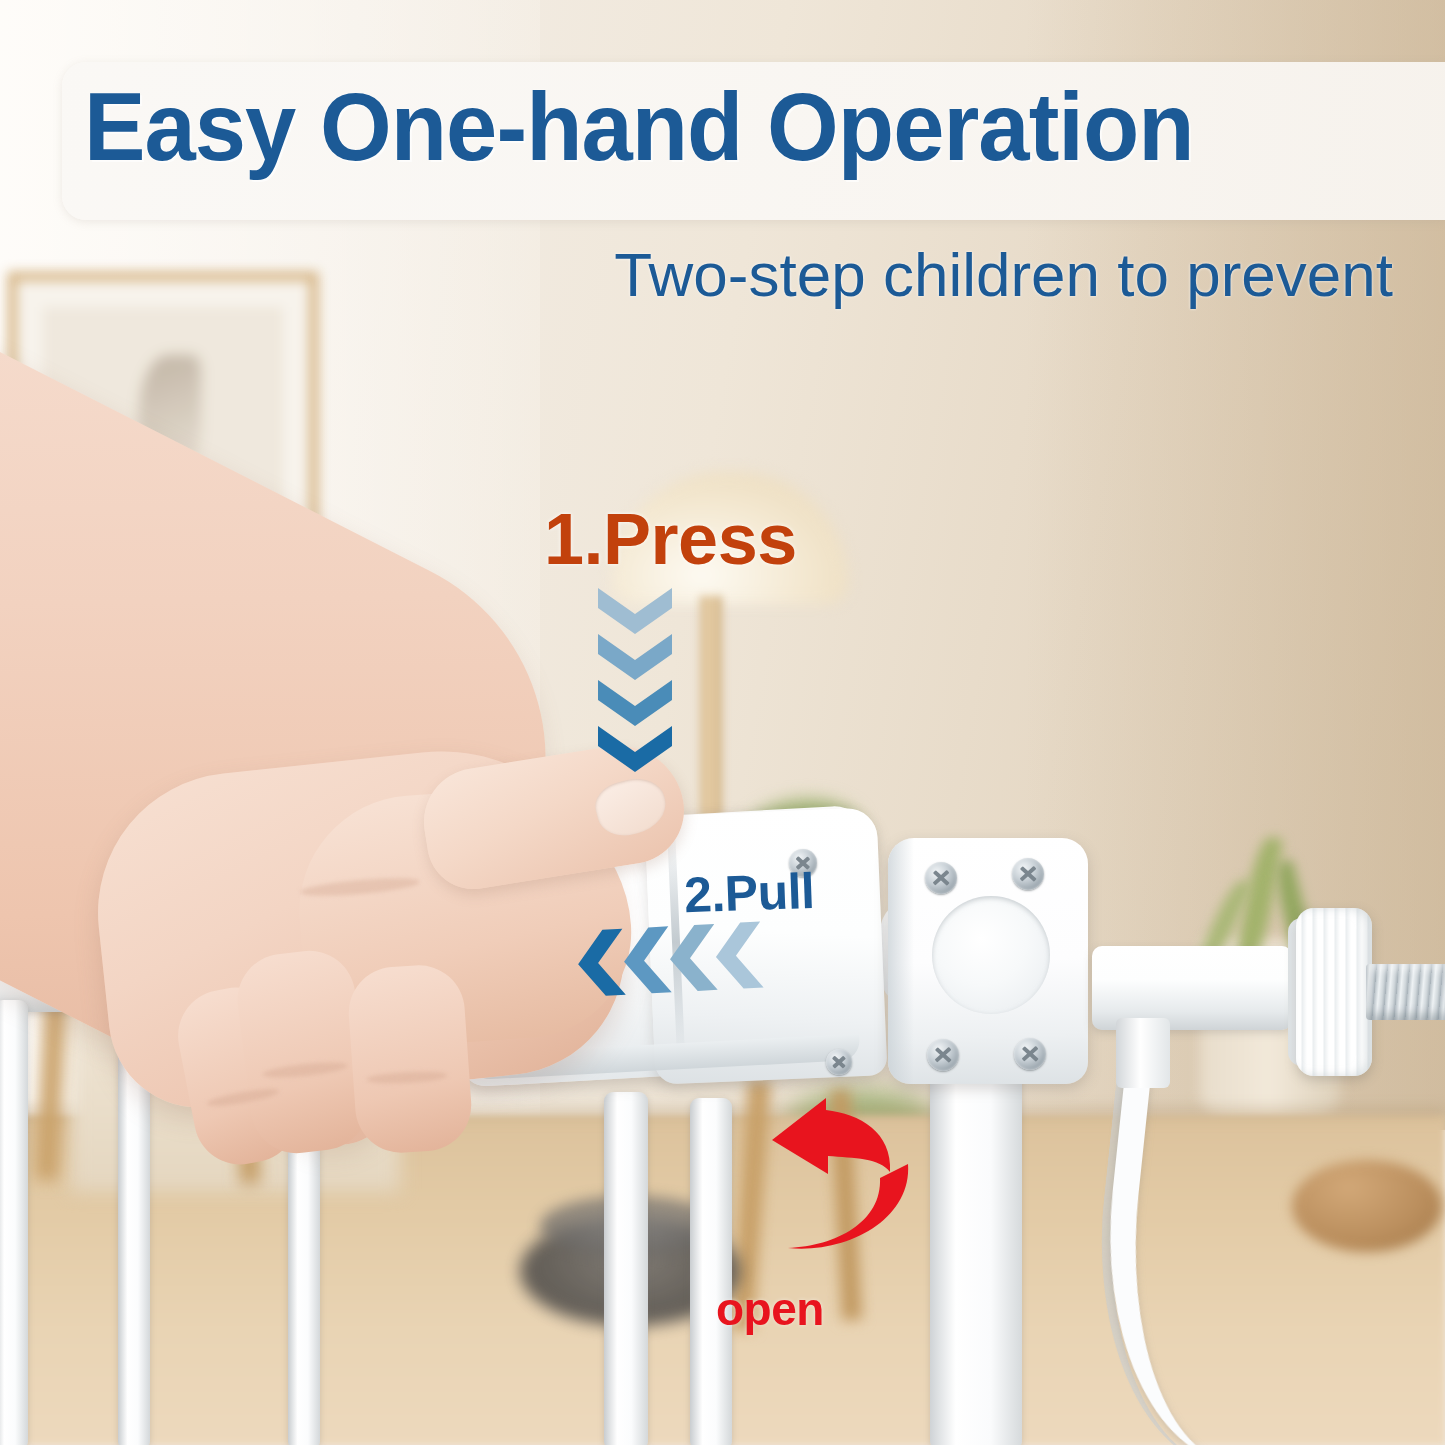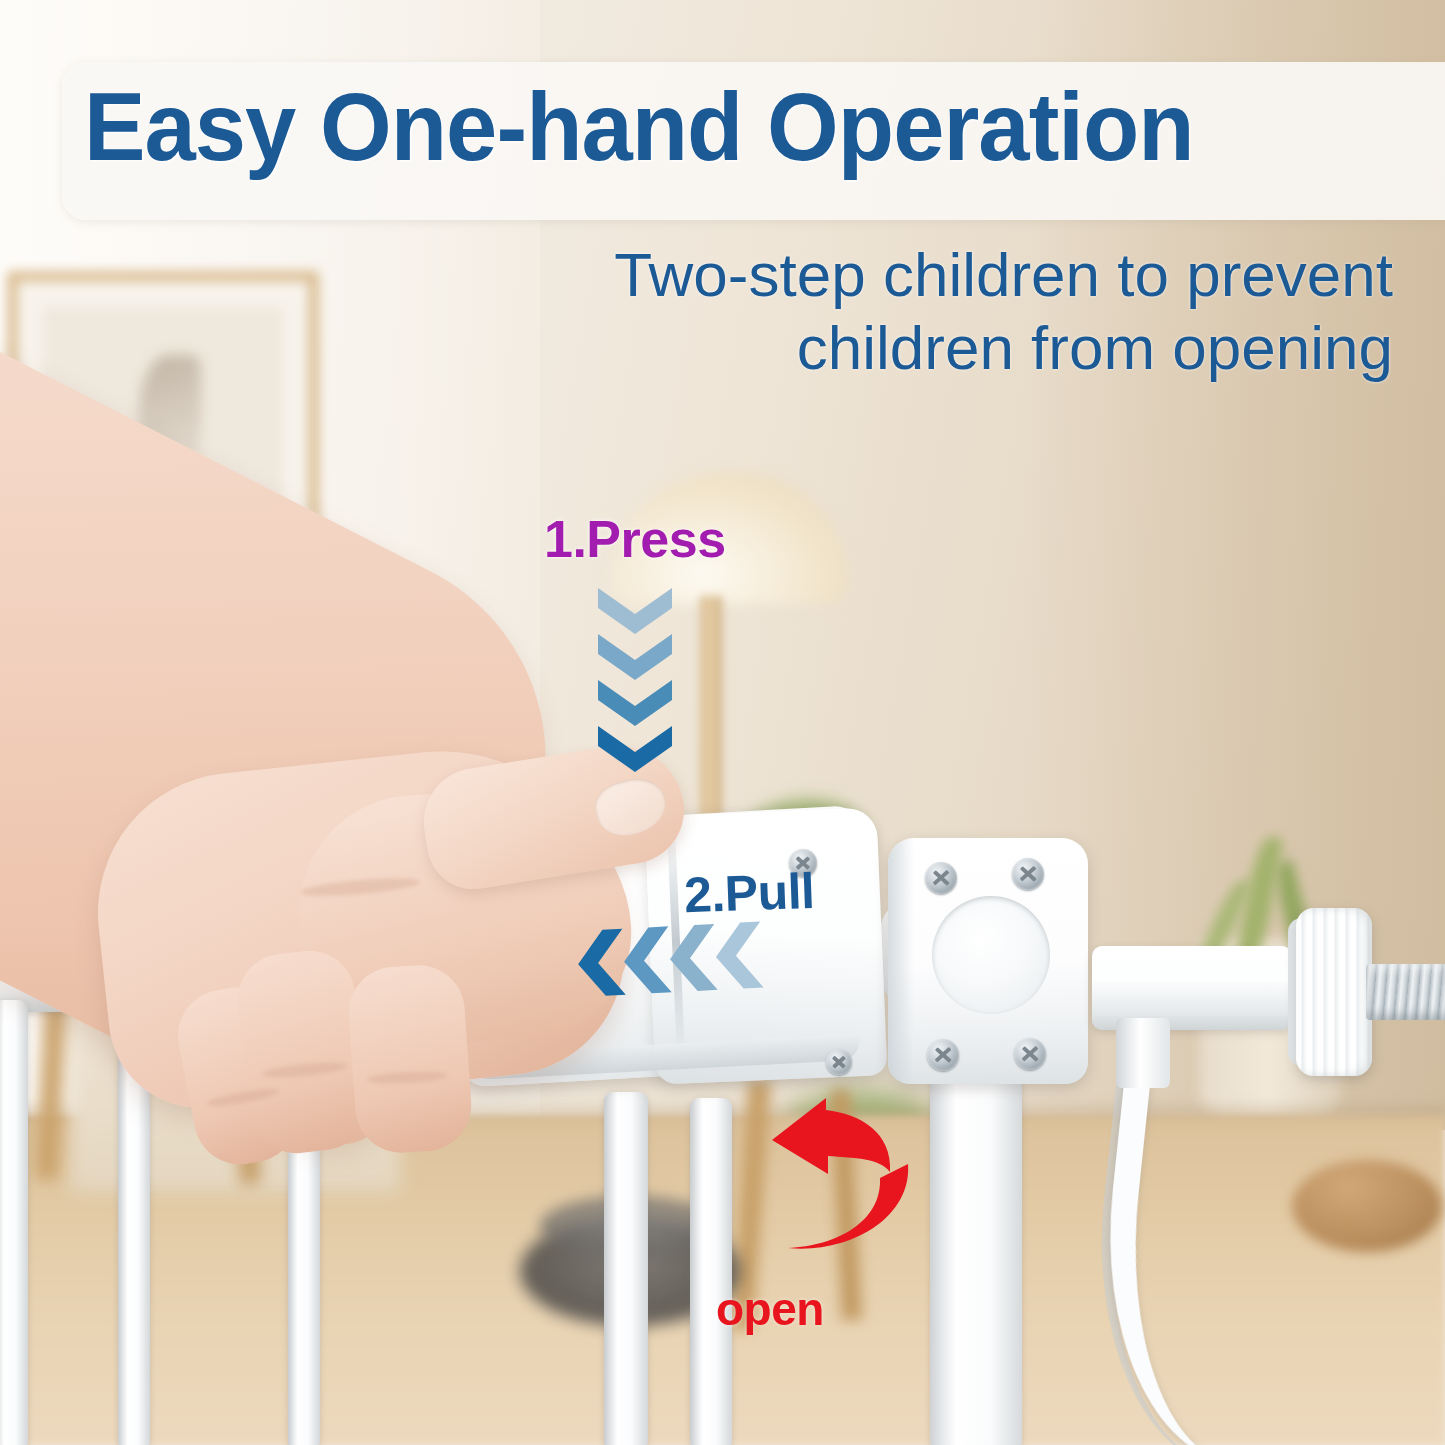--- a/index.html
+++ b/index.html
@@ -352,22 +352,22 @@
     position:absolute;right:52px;top:238px;width:940px;
     text-align:right;
     font-size:62px;line-height:1.18;font-weight:normal;
     color:#1c5a96;
     text-shadow:0 0 3px rgba(255,255,255,.85);
   }
   .subtitle span{display:block;}
 
   
   .step-press{
-    position:absolute;left:544px;top:509px;
-    font-size:52px;font-weight:bold;color:#a21caf;
+    position:absolute;left:544px;top:498px;
+    font-size:72px;font-weight:bold;color:#c2410c;
     text-shadow:0 0 4px rgba(255,255,255,.92);
     letter-spacing:-.5px;
   }
   .step-pull{
     position:absolute;left:684px;top:864px;
     font-size:50px;font-weight:bold;color:#1c5a96;
     letter-spacing:-.5px;
     transform:rotate(-2deg);
   }
 
@@ -479,21 +479,20 @@
     <div class="finger-crease fc4"></div>
     <div class="thumb"></div>
     <div class="thumbnail"></div>
   </div>
 
   <div class="headline-panel"></div>
   <div class="headline">Easy One-hand Operation</div>
 
   <div class="subtitle">
     <span>Two-step children to prevent</span>
-    <span>children from opening</span>
   </div>
 
   <div class="step-press">1.Press</div>
 
   <div class="chev-down-wrap">
     <svg viewBox="0 0 86 186" width="86" height="186" aria-hidden="true">
       <g id="chev-down-group">
           <path d="M6 0 L43 26 L80 0 L80 20 L43 46 L6 20 Z" fill="#9fbdd2"></path>
           <path d="M6 46 L43 72 L80 46 L80 66 L43 92 L6 66 Z" fill="#7aa8c8"></path>
           <path d="M6 92 L43 118 L80 92 L80 112 L43 138 L6 112 Z" fill="#4a8cb8"></path>

